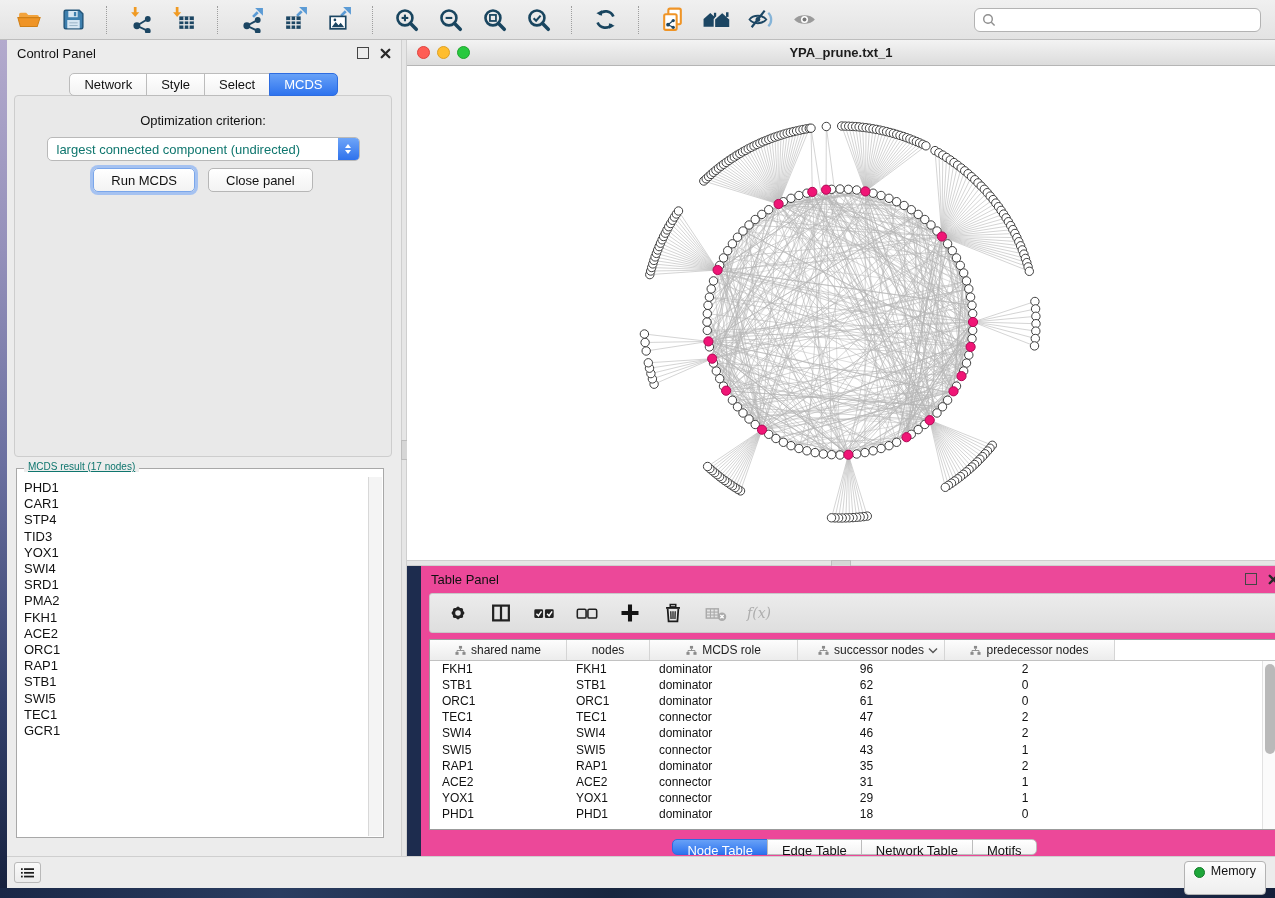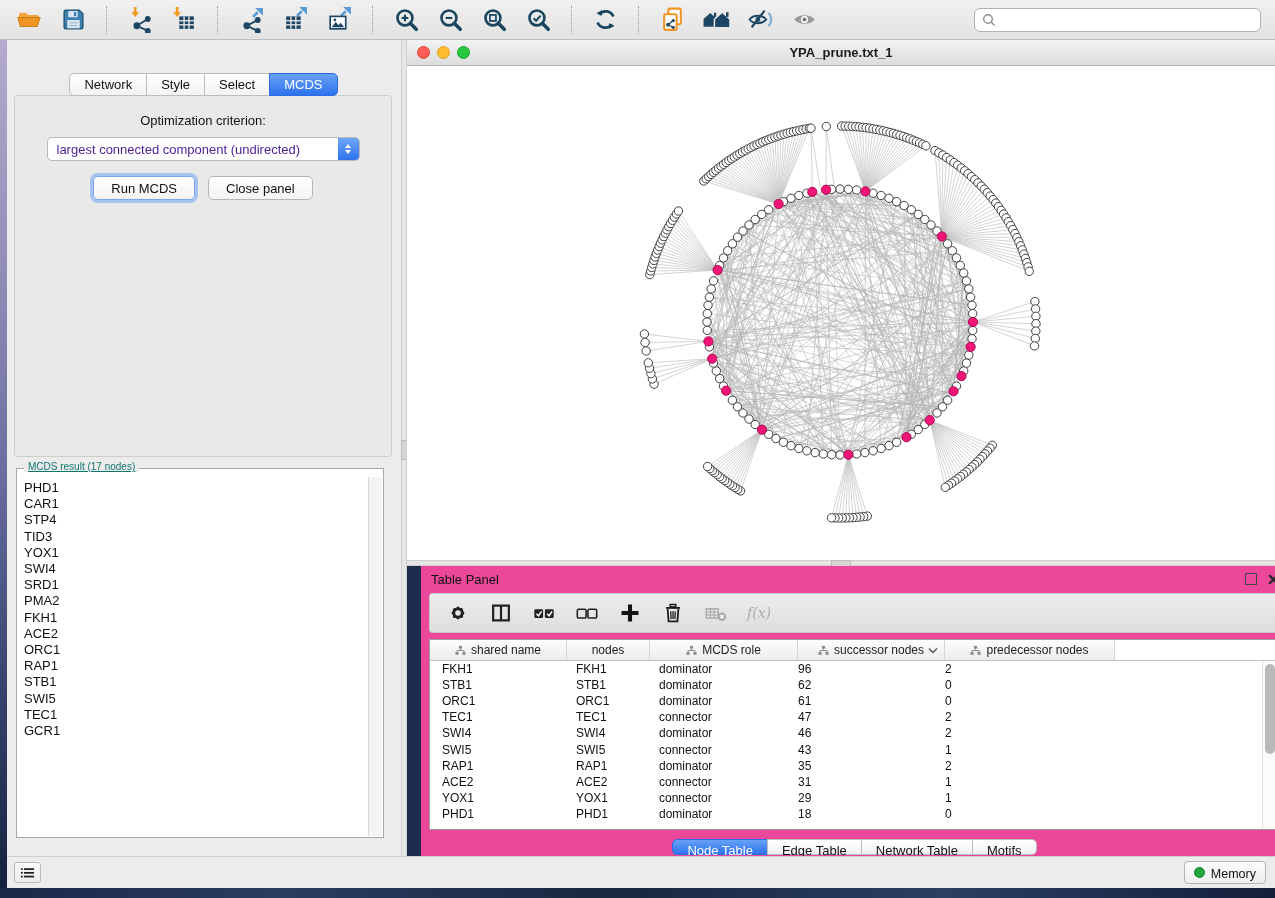--- a/index.html
+++ b/index.html
@@ -18,21 +18,21 @@
   .phead{height:26px;display:flex;align-items:center;padding:0 10px;font-size:13px;color:#111;}
   .phead .sp{flex:1;}
   .ph-float{width:10px;height:10px;border:1.5px solid #454545;display:inline-block;margin-right:11px;}
   .ctabs{position:absolute;left:0;right:0;top:33px;display:flex;justify-content:center;z-index:3;}
   .ctab{padding:3px 14px;font-size:13px;color:#111;background:linear-gradient(#ffffff,#f3f3f3);border:1px solid #bcbcbc;margin-left:-1px;line-height:15px;}
   .ctab:first-child{border-radius:5px 0 0 5px;}
   .ctab:last-child{border-radius:0 5px 5px 0;}
   .ctab.active{background:linear-gradient(#67a1f7,#2e73ee);color:#fff;border-color:#2d6ce0;}
   .mcds-box{position:absolute;left:7px;top:55px;width:378px;height:362px;background:#e9e9e9;border:1px solid #cdcdcd;border-radius:4px;box-sizing:border-box;padding-top:17px;}
   .opt-label{text-align:center;font-size:13px;color:#111;}
-  .dropdown{position:relative;margin:9px auto 15px;width:313px;height:24px;background:#fff;border:1px solid #b9b9b9;border-radius:5px;box-sizing:border-box;display:flex;align-items:center;font-size:13px;color:#4c1d95;padding-left:9px;}
+  .dropdown{position:relative;margin:9px auto 7px;width:313px;height:24px;background:#fff;border:1px solid #b9b9b9;border-radius:5px;box-sizing:border-box;display:flex;align-items:center;font-size:13px;color:#0f766e;padding-left:9px;}
   .stepper{position:absolute;right:0;top:0;bottom:0;width:21px;border-radius:0 4px 4px 0;background:linear-gradient(#6ea5f8,#2f72ec);display:flex;flex-direction:column;align-items:center;justify-content:center;gap:2px;}
   .tri-up{width:0;height:0;border-left:3.5px solid transparent;border-right:3.5px solid transparent;border-bottom:4.5px solid #fff;}
   .tri-dn{width:0;height:0;border-left:3.5px solid transparent;border-right:3.5px solid transparent;border-top:4.5px solid #fff;}
   .btnrow{margin-top:0;display:flex;justify-content:center;gap:13px;}
   .cbtn{height:24px;padding:0 17px;font-size:13px;color:#111;background:linear-gradient(#ffffff,#f3f3f3);border:1px solid #b6b6b6;border-radius:5px;font-family:"Liberation Sans",sans-serif;}
   .cbtn.focused{box-shadow:0 0 0 3px rgba(110,162,248,.55);border-color:#7aa6ea;}
   .result-group{position:absolute;left:9px;top:428px;width:368px;height:370px;border:1px solid #a8a8a8;background:#fff;box-sizing:border-box;}
   .result-legend{position:absolute;top:-8px;left:7px;background:#ececec;padding:0 4px;font-size:10px;color:#0f766e;text-decoration:underline;}
   .mcds-list{position:absolute;left:1px;top:8px;right:15px;bottom:1px;overflow:hidden;padding:3px 0 0 6px;}
   .mcds-item{font-size:13px;line-height:16.2px;color:#111;}
@@ -60,32 +60,32 @@
   .tbl-wrap{position:absolute;left:8px;top:73px;width:847px;height:189px;background:#fff;border:1px solid #9b9b9b;box-sizing:content-box;}
   .tbl-header{height:20px;display:flex;border-bottom:1px solid #c2c2c2;}
   .th{background:linear-gradient(#fdfdfd,#ececec);border-right:1px solid #d5d5d5;box-sizing:border-box;display:flex;align-items:center;justify-content:center;gap:5px;font-size:12px;color:#222;position:relative;}
   .th .sort{position:absolute;right:6px;top:7px;}
   .th-fill{flex:1;background:#fff;}
   .tbl-body{position:absolute;left:0;top:21px;right:15px;bottom:0;overflow:hidden;}
   .tr{display:flex;height:16.1px;align-items:center;}
   .td{font-size:12px;color:#111;box-sizing:border-box;overflow:hidden;white-space:nowrap;}
   .td.left{padding-left:12px;text-align:left;}
   .td.left2{padding-left:9px;text-align:left;}
-  .td.right{padding-right:10px;text-align:left;}
+  .td.right{padding-right:10px;text-align:center;}
   .tbl-scroll{position:absolute;right:0;top:21px;bottom:0;width:14px;background:#fbfbfb;border-left:1px solid #e2e2e2;}
   .tbl-scroll .thumb{position:absolute;left:2px;right:2px;top:3px;height:90px;background:#b9b9b9;border-radius:6px;}
   .tbl-tabs{position:absolute;left:0;right:0;bottom:1px;height:16px;display:flex;justify-content:center;}
   .ttab{padding:3px 14px;font-size:13px;color:#111;background:linear-gradient(#ffffff,#f3f3f3);border:1px solid #bcbcbc;margin-left:-1px;line-height:16px;}
   .ttab:first-child{border-radius:5px 0 0 5px;}
   .ttab:last-child{border-radius:0 5px 5px 0;}
   .ttab.active{background:linear-gradient(#67a1f7,#2e73ee);color:#fff;border-color:#2d6ce0;}
   
   .statusbar{position:absolute;left:7px;top:856px;width:1268px;height:32px;background:#ececec;border-top:1px solid #cfcfcf;box-sizing:border-box;}
   .sb-left{position:absolute;left:7px;top:5px;width:27px;height:21px;background:linear-gradient(#fafafa,#ececec);border:1px solid #b9b9b9;border-radius:3px;display:flex;align-items:center;justify-content:center;}
-  .sb-mem{position:absolute;right:9px;top:4px;height:23px;padding:5px 9px;display:flex;align-items:flex-start;gap:6px;background:linear-gradient(#fcfcfc,#eeeeee);border:1px solid #b3b3b3;border-radius:4px;font-size:12.5px;color:#111;font-family:"Liberation Sans",sans-serif;}
+  .sb-mem{position:absolute;right:9px;top:4px;height:23px;padding:16px 9px;display:flex;align-items:flex-end;gap:6px;background:linear-gradient(#fcfcfc,#eeeeee);border:1px solid #b3b3b3;border-radius:4px;font-size:12.5px;color:#111;font-family:"Liberation Sans",sans-serif;}
   .dot{width:11px;height:11px;border-radius:50%;background:#1ea73a;border:1px solid #157a2a;box-sizing:border-box;}
 </style>
 </head>
 <body>
 
 <div class="screen">
   <div class="wall-left"></div>
   <div class="wall-bottom"></div>
 
   <div class="toolbar">
@@ -255,20 +255,31 @@
     <div class="search">
       <svg width="14" height="14" viewBox="0 0 14 14">
           <circle cx="6" cy="6" r="4.3" fill="none" stroke="#8e8e8e" stroke-width="1.4"></circle>
           <line x1="9.3" y1="9.3" x2="12.6" y2="12.6" stroke="#8e8e8e" stroke-width="1.4"></line>
         </svg>
       <input placeholder="" style="">
     </div>
   </div>
 
   <div class="cpanel">
+    <div class="phead">
+      <span>Control Panel</span>
+      <span class="sp"></span>
+      <span class="ph-float"></span>
+      <svg width="11" height="11" viewBox="0 0 11 11">
+          <g stroke="#2a2a2a" stroke-width="2.3" stroke-linecap="round">
+            <line x1="1.7" y1="1.7" x2="9.3" y2="9.3"></line>
+            <line x1="9.3" y1="1.7" x2="1.7" y2="9.3"></line>
+          </g>
+        </svg>
+    </div>
     <div class="ctabs">
         <div class="ctab">Network</div>
         <div class="ctab">Style</div>
         <div class="ctab">Select</div>
         <div class="ctab active">MCDS</div>
       </div>
     <div class="mcds-box">
       <div class="opt-label">Optimization criterion:</div>
       <div class="dropdown">
         <span>largest connected component (undirected)</span>

